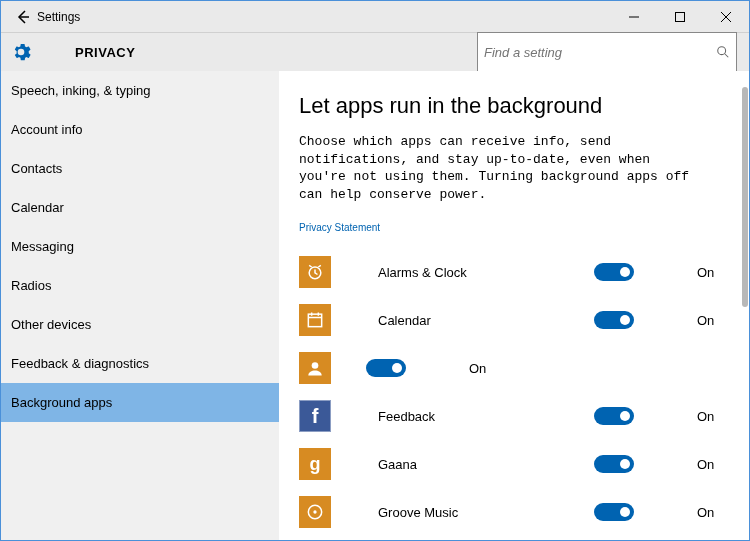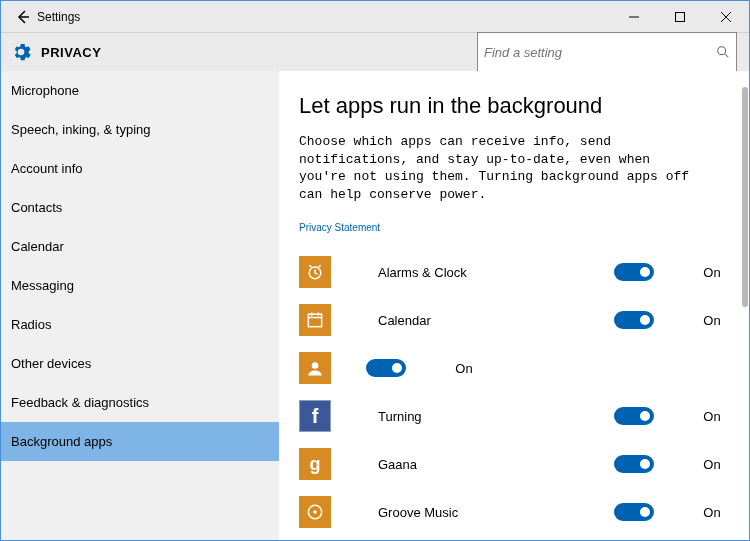--- a/index.html
+++ b/index.html
@@ -6,21 +6,21 @@
   body { width: 750px; height: 541px; background: #fff; overflow: hidden; border: 1px solid #4a90d9; }
   
   
   .titlebar { height: 32px; background: #eaeaea; display: flex; align-items: center; padding: 0 0 0 8px; border-bottom: 1px solid #d0d0d0; }
   .titlebar .back { width: 28px; height: 28px; display: flex; align-items: center; justify-content: center; cursor: pointer; }
   .titlebar .title { font-size: 12px; color: #000; }
   .titlebar .spacer { flex: 1; }
   .win-btn { width: 46px; height: 32px; display: flex; align-items: center; justify-content: center; cursor: pointer; }
   
   
-  .header { height: 38px; background: #eaeaea; display: flex; align-items: center; padding: 0 12px 0 10px; }
+  .header { height: 38px; background: #eaeaea; display: flex; align-items: center; padding: 0 12px 0 10px; gap: 34px; }
   .header .gear { color: #0063b1; display: flex; align-items: center; }
   .header .cat { font-weight: 600; font-size: 13px; margin-left: 10px; letter-spacing: 0.5px; }
   .header .spacer2 { flex: 1; }
   .search { width: 260px; height: 40px; border: 1px solid #888; background: #fff; display: flex; align-items: center; padding: 0 6px; }
   .search input { flex: 1; border: none; outline: none; font-size: 13px; font-style: italic; color: #666; background: transparent; }
   .search .sicon { color: #666; }
   
   
   .body { display: flex; height: calc(541px - 32px - 38px - 2px); }
   .sidebar { width: 278px; background: #f0f0f0; overflow-y: auto; }
@@ -31,21 +31,21 @@
   .content h1 { font-weight: 300; font-size: 22px; margin-bottom: 14px; color: #000; }
   .content p.desc { font-size: 13px; color: #000; line-height: 1.35; margin-bottom: 14px; max-width: 400px; font-family: Liberation Mono, monospace; }
   .link { color: #0063b1; font-size: 10px; cursor: pointer; display: inline-block; margin-bottom: 16px; }
   
   .app-row { display: flex; align-items: center; height: 46px; margin-bottom: 2px; gap: 35px; }
   .app-icon { width: 32px; height: 32px; background: #d78b22; display: flex; align-items: center; justify-content: center; color: #fff; font-size: 16px; flex-shrink: 0; }
   .app-icon.fb { background: #3b5998; font-family: Georgia, serif; font-weight: bold; font-size: 20px; border: 1px solid #8b9dc3; }
   .app-name { margin-left: 12px; font-size: 13px; flex: 1; }
   .toggle { width: 40px; height: 18px; background: #0063b1; border-radius: 9px; position: relative; cursor: pointer; }
   .toggle .knob { width: 10px; height: 10px; background: #fff; border-radius: 50%; position: absolute; top: 4px; right: 4px; }
-  .toggle-label { margin-left: 8px; font-size: 13px; width: 30px; text-align: center; }
+  .toggle-label { margin-left: 28px; font-size: 13px; width: 30px; }
   
   .scrollbar { position: absolute; right: 0; top: 0; width: 14px; height: 100%; }
   .sthumb { position: absolute; right: 1px; width: 6px; background: #b8b8b8; border-radius: 3px; }
   
   svg { display: block; }
 </style>
 </head>
 <body>
 
 <div class="titlebar">
@@ -88,21 +88,20 @@
       <svg width="14" height="14" viewBox="0 0 16 16">
           <circle cx="6.5" cy="6.5" r="4.5" stroke="#666" fill="none" stroke-width="1.2"></circle>
           <path d="M10 10 L14 14" stroke="#666" stroke-width="1.2"></path>
         </svg>
     </span>
   </div>
 </div>
 
 <div class="body">
   <div class="sidebar" id="sidebar">
-      <div class="item">Microphone</div>
       <div class="item">Speech, inking, &amp; typing</div>
       <div class="item">Account info</div>
       <div class="item">Contacts</div>
       <div class="item">Calendar</div>
       <div class="item">Messaging</div>
       <div class="item">Radios</div>
       <div class="item">Other devices</div>
       <div class="item">Feedback &amp; diagnostics</div>
       <div class="item selected">Background apps</div>
     </div>
@@ -148,21 +147,21 @@
           </div>
           <div class="toggle">
             <div class="knob"></div>
           </div>
           <span class="toggle-label">On</span>
         </div>
         <div class="app-row">
           <div class="app-icon fb" style="background: rgb(59, 89, 152);">
             <span style="color:#fff;">f</span>
           </div>
-          <span class="app-name">Turning</span>
+          <span class="app-name">Feedback</span>
           <div class="toggle">
             <div class="knob"></div>
           </div>
           <span class="toggle-label">On</span>
         </div>
         <div class="app-row">
           <div class="app-icon" style="background: rgb(215, 139, 34);">
             <span style="color:#fff;font-weight:bold;font-size:18px;">g</span>
           </div>
           <span class="app-name">Gaana</span>

